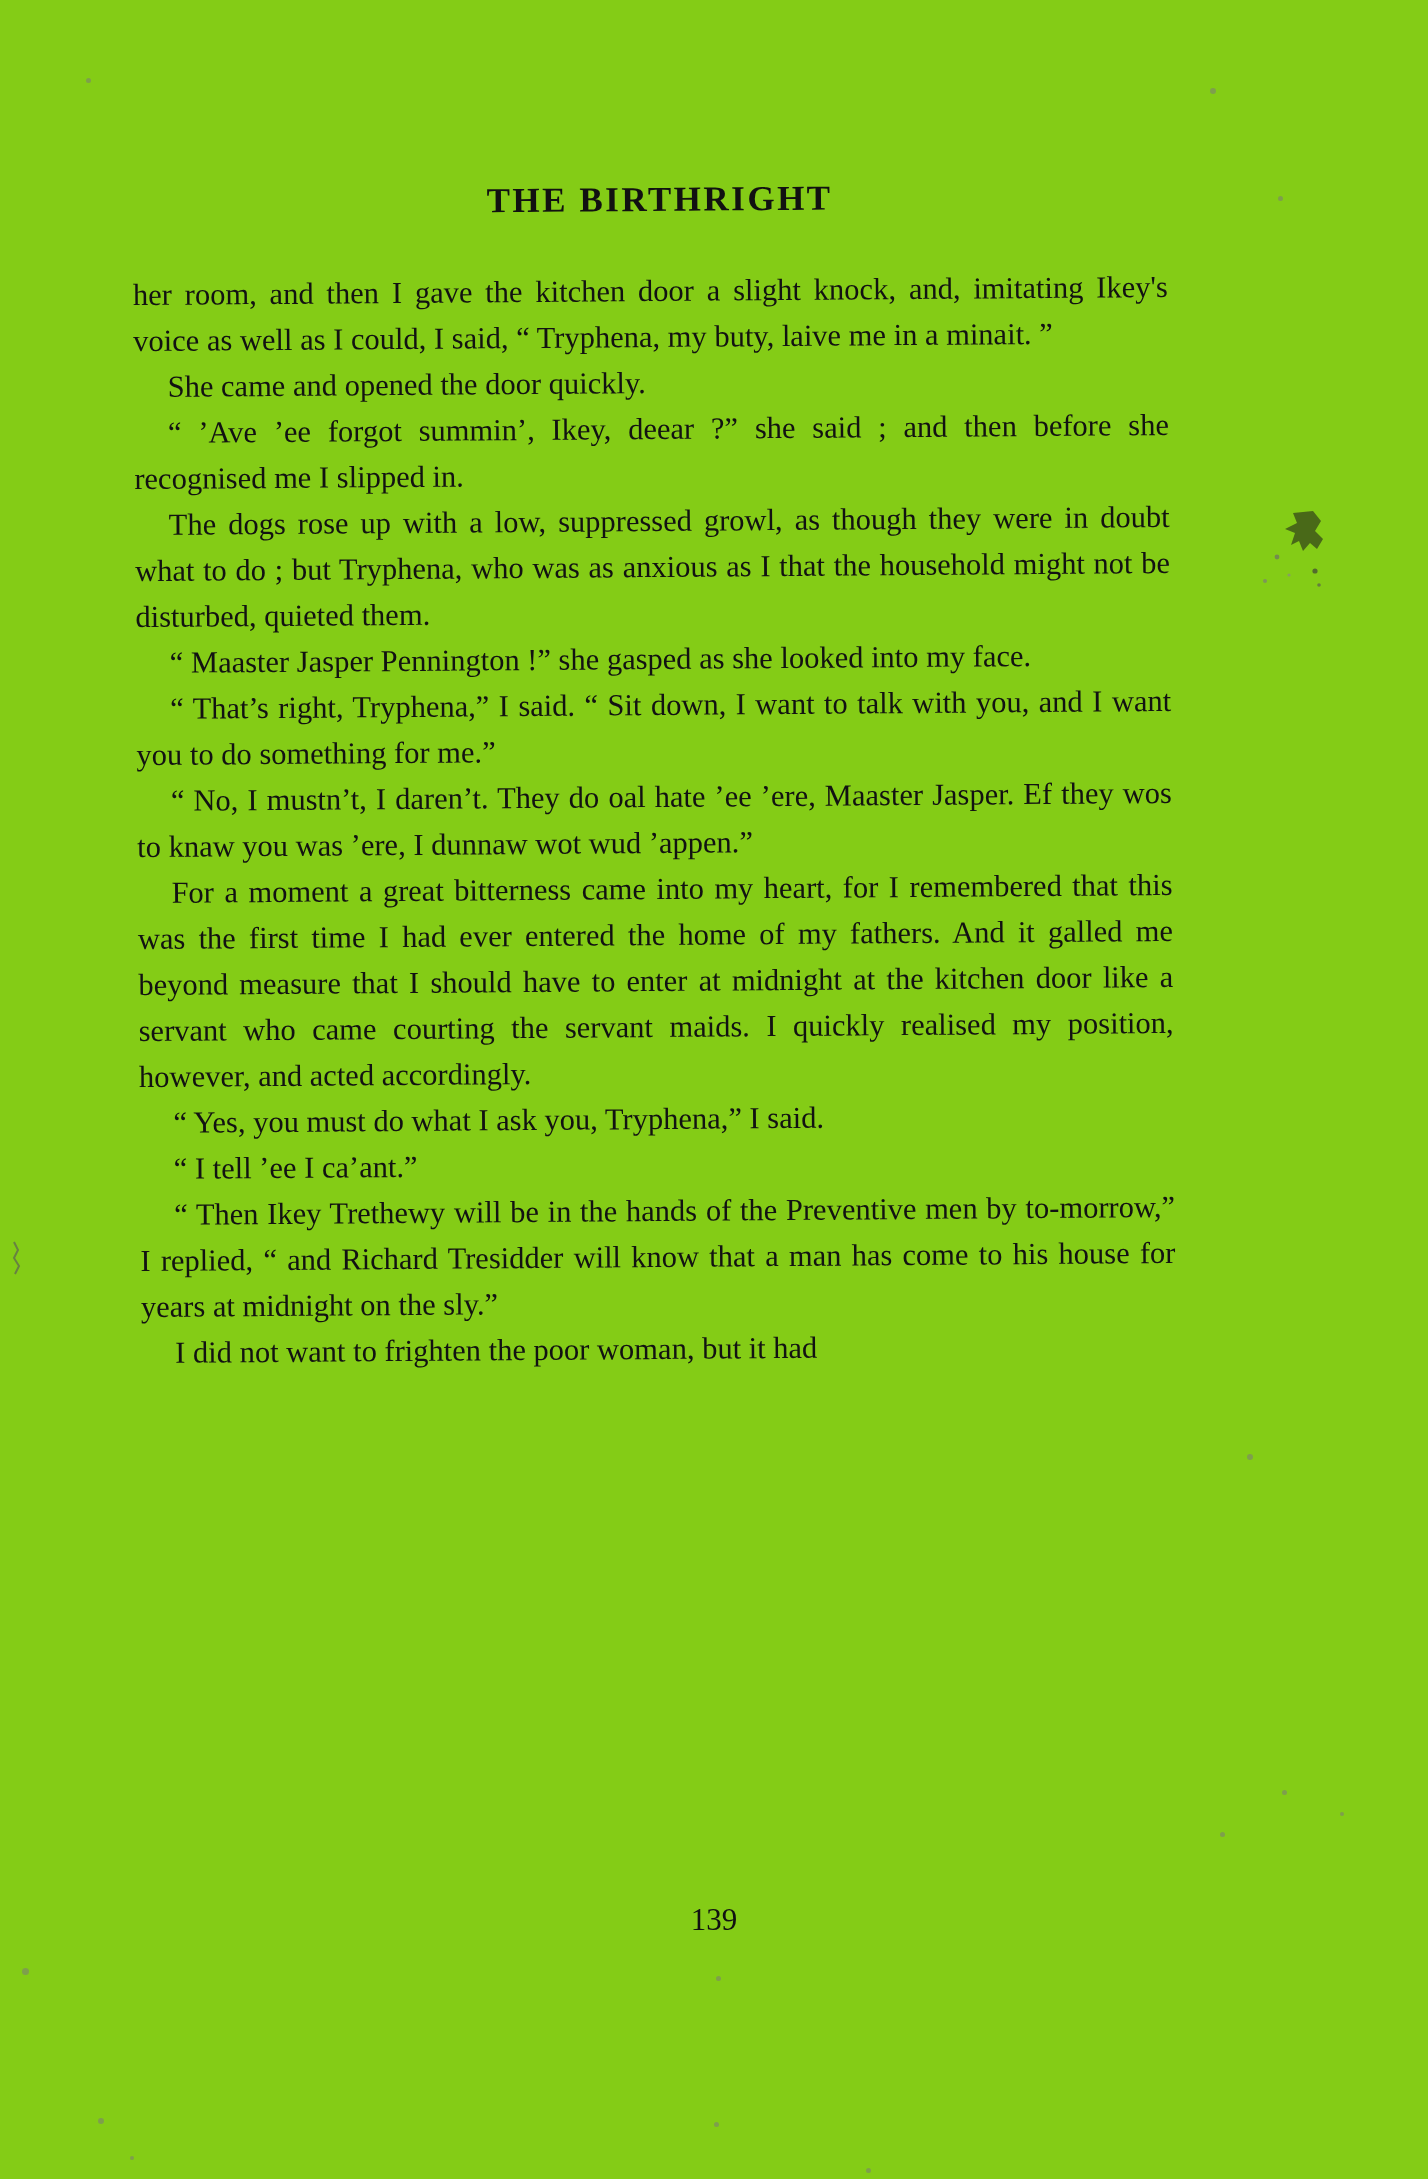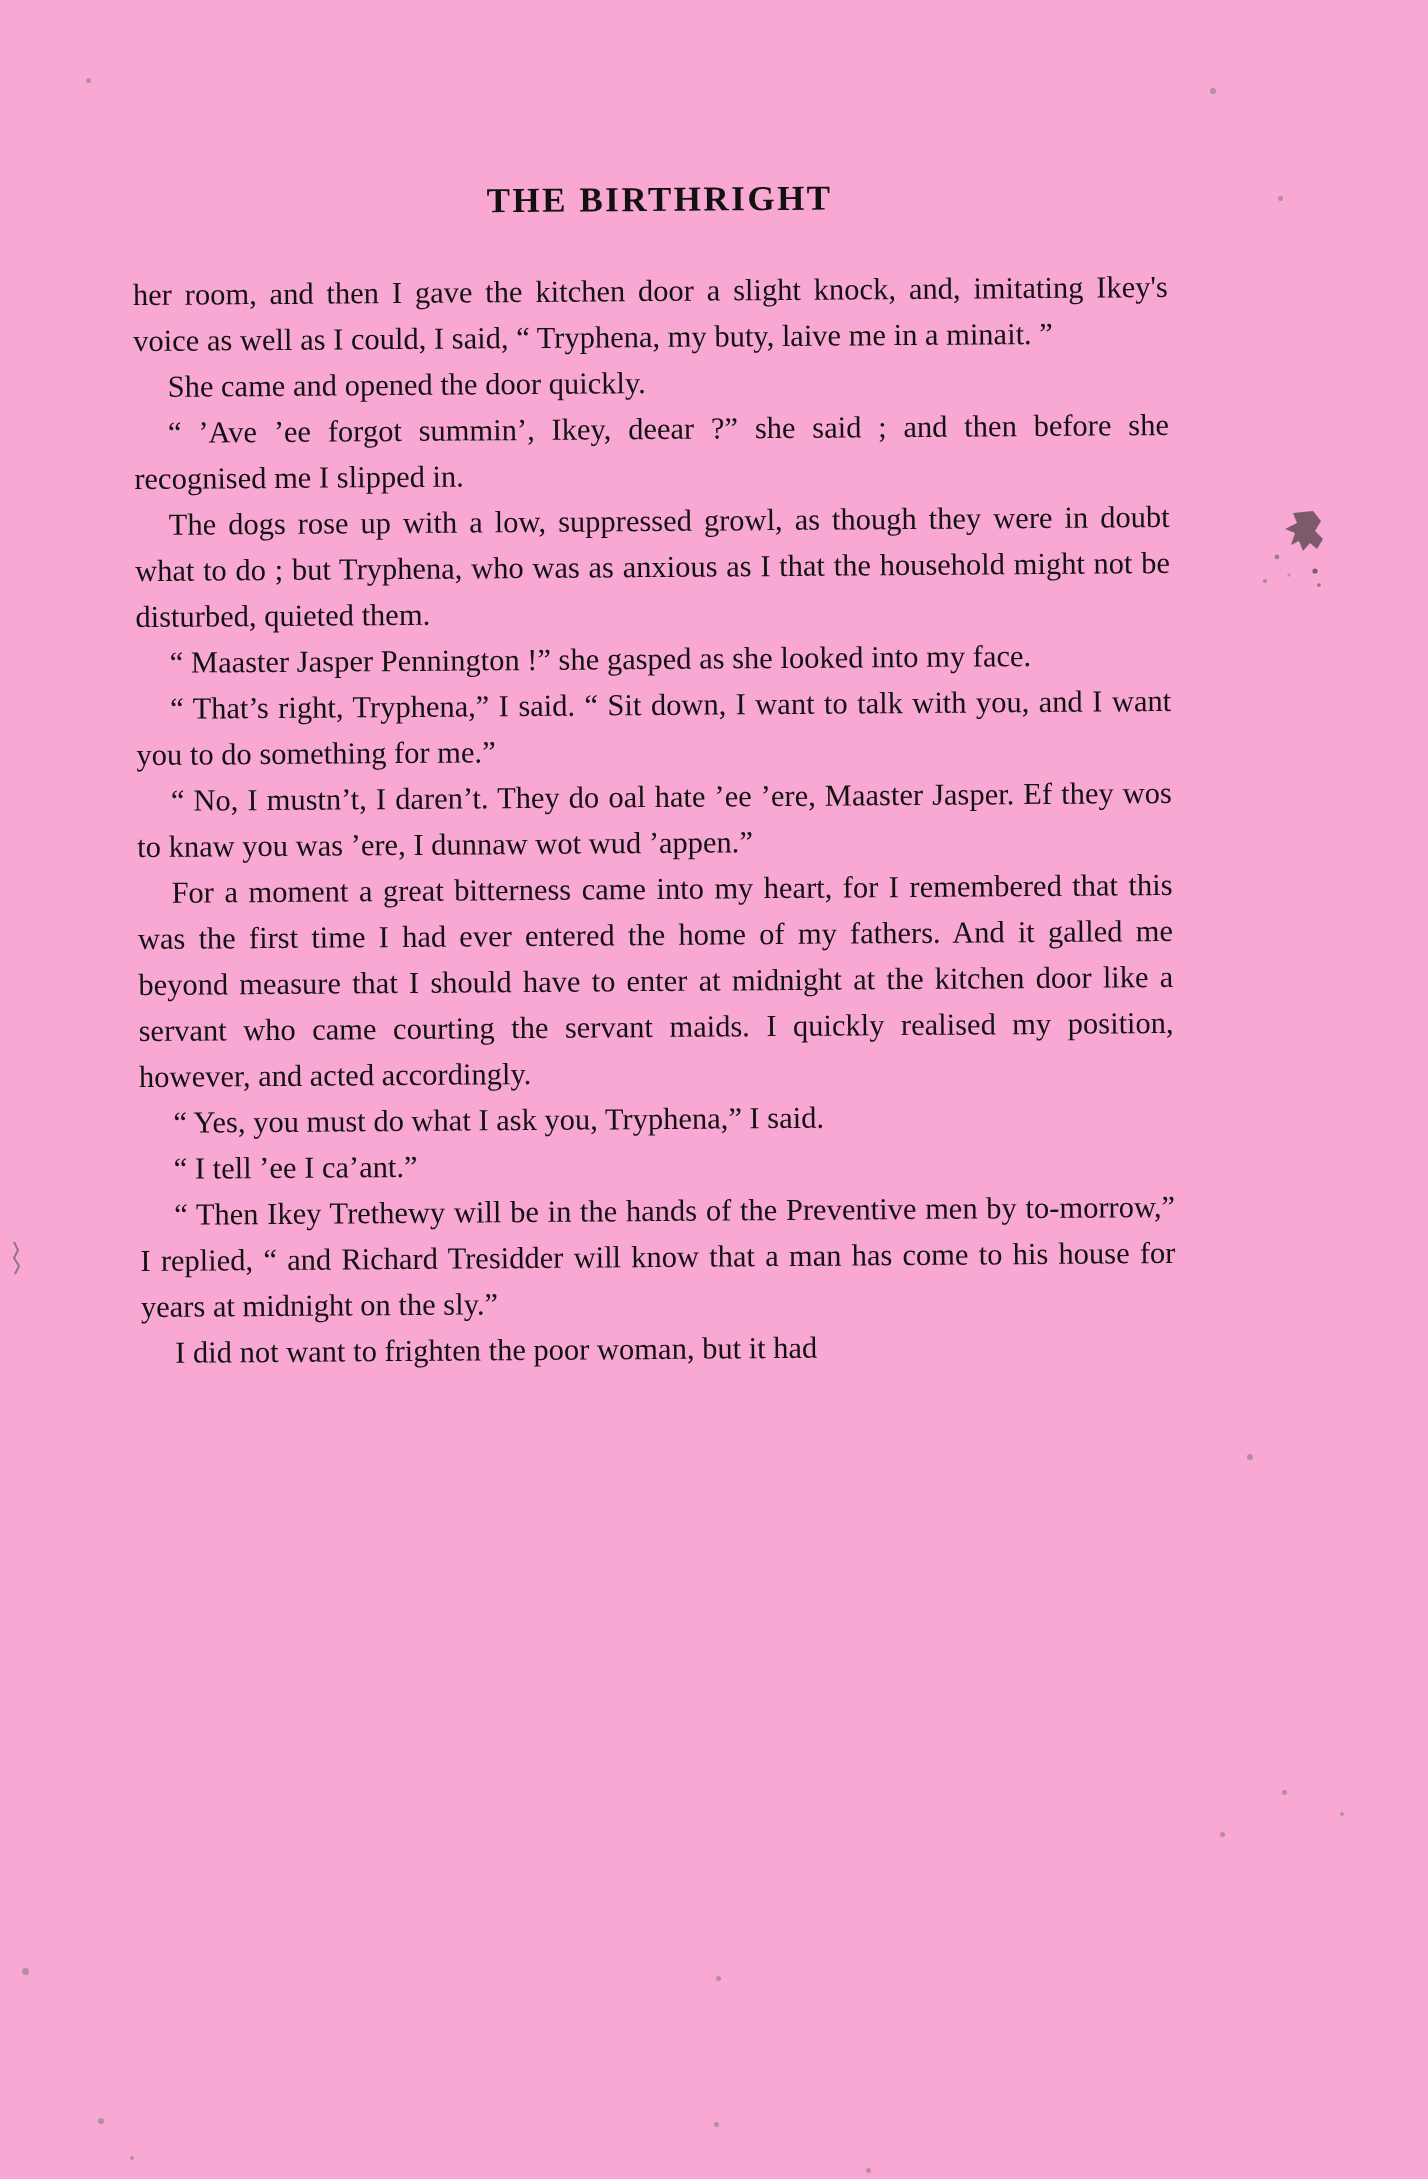--- a/index.html
+++ b/index.html
@@ -13,21 +13,21 @@
     position: relative;
     overflow: hidden;
     font-family: "Liberation Serif", serif;
     color: #0d0d0d;
   }
 
   
   .page {
     position: absolute;
     inset: 0;
-    background: #f9a8d4;
+    background: #84cc16;
   }
 
   
   .speck {
     position: absolute;
     background: #7a7a7a;
     border-radius: 50%;
     opacity: .55;
   }
   .smudge {
@@ -133,14 +133,15 @@
       <p>“ No, I mustn’t, I daren’t.   They do oal hate ’ee ’ere, Maaster Jasper.   Ef they wos to knaw you was ’ere, I dunnaw wot wud ’appen.”</p>
       <p>For a moment a great bitterness came into my heart, for I remembered that this was the first time I had ever entered the home of my fathers.   And it galled me beyond measure that I should have to enter at midnight at the kitchen door like a servant who came courting the servant maids.   I quickly realised my position, however, and acted accordingly.</p>
       <p>“ Yes, you must do what I ask you, Tryphena,” I said.</p>
       <p>“ I tell ’ee I ca’ant.”</p>
       <p>“ Then Ikey Trethewy will be in the hands of the Preventive men by to-morrow,” I replied, “ and Richard Tresidder will know that a man has come to his house for years at midnight on the sly.”</p>
       <p>I did not want to frighten the poor woman, but it had</p>
     </div>
 
   </div>
 
+  <div class="folio">139</div>
 
 </div>
 
 </body></html>

